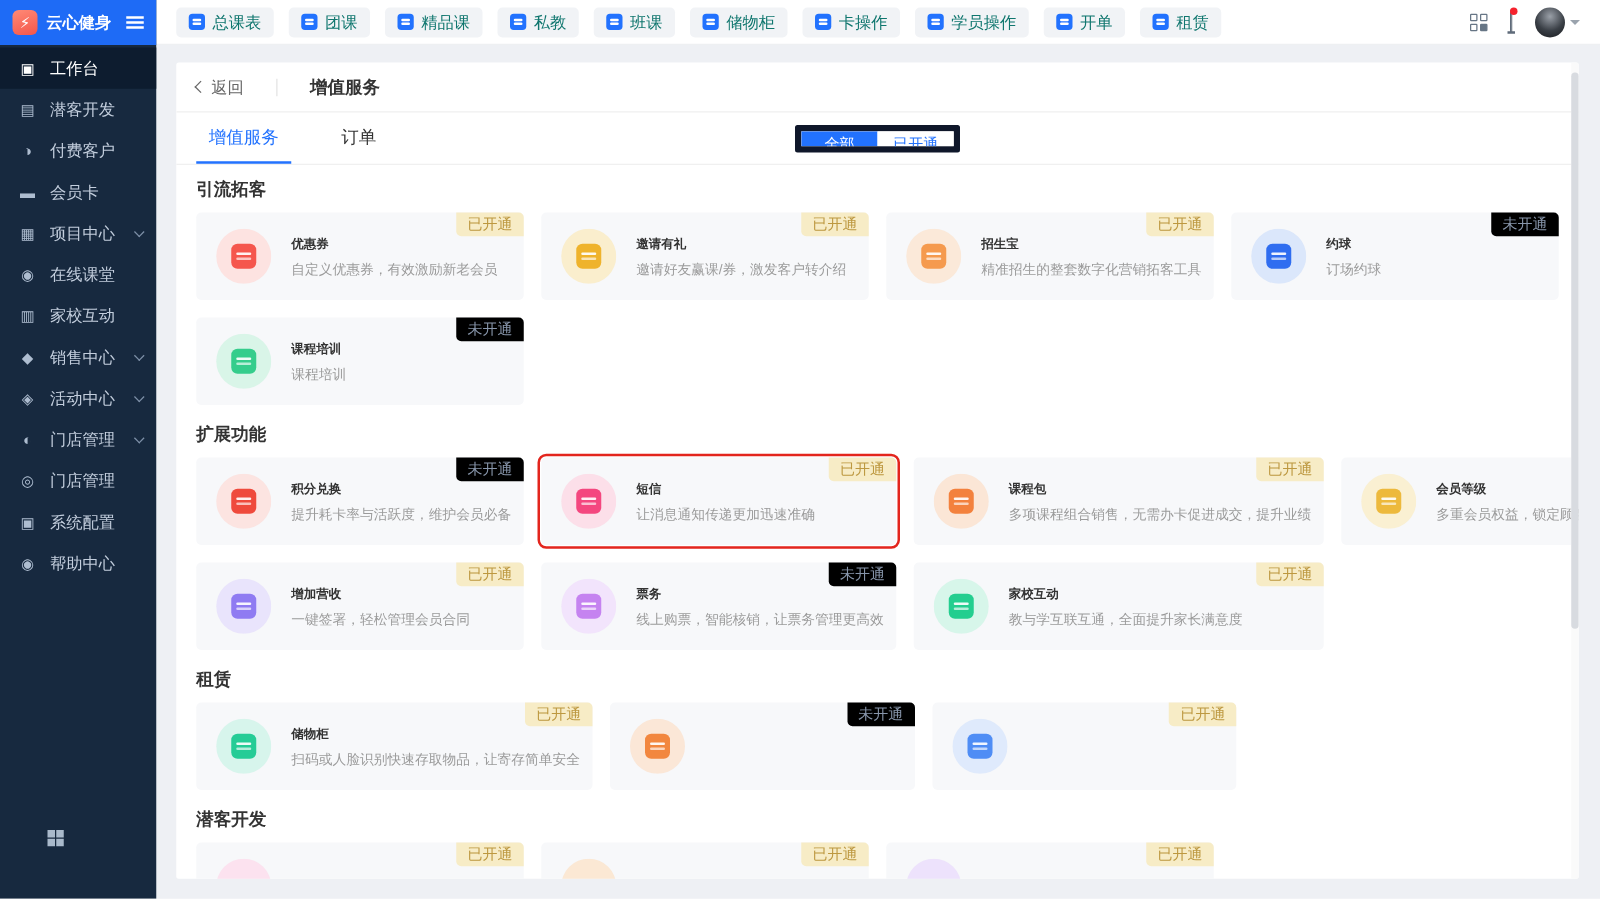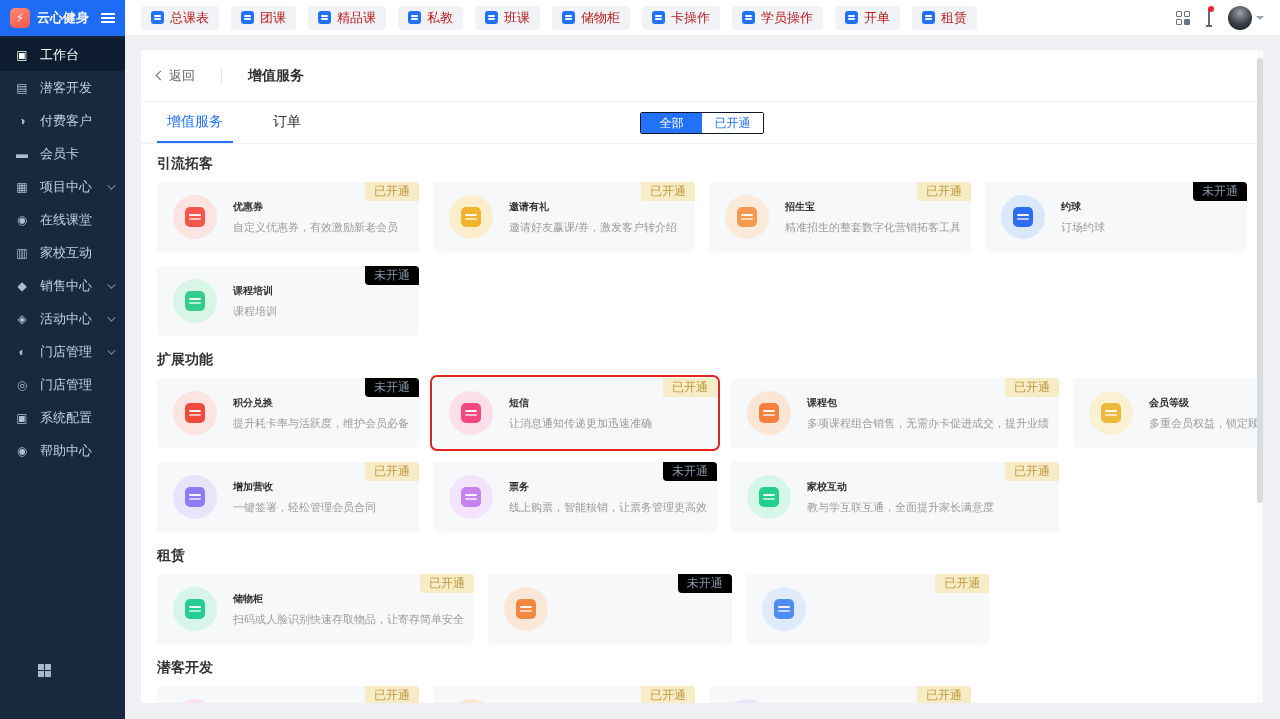--- a/index.html
+++ b/index.html
@@ -19,48 +19,48 @@
   .sitem.active { background:#0d1c2f; color:#fff; }
   .sicon { width:16px; text-align:center; font-size:12px; color:#aebdd0; flex-shrink:0; }
   .sitem.active .sicon { color:#fff; }
   .chev { margin-left:auto; width:6px; height:6px; border-right:1.5px solid #7e90a8; border-bottom:1.5px solid #7e90a8; transform:rotate(45deg) translateY(-2px); }
   .sb-grid { position:absolute; left:38px; bottom:42px; width:13px; height:13px; display:grid; grid-template-columns:1fr 1fr; gap:1px; cursor:pointer; }
   .sb-grid b { background:#a9b9cb; }
 
   
   .rightcol { flex:1; display:flex; flex-direction:column; min-width:0; }
   .topbar { height:36px; background:#fff; border-bottom:1px solid #eef0f2; display:flex; align-items:center; gap:12px; padding:0 16px; flex-shrink:0; }
-  .navbtn { display:flex; align-items:center; gap:6px; height:24px; padding:0 10px; background:#f1f3f6; border:none; border-radius:4px; font-size:13px; color:#b91c1c; cursor:pointer; font-family:inherit; white-space:nowrap; }
+  .navbtn { display:flex; align-items:center; gap:6px; height:24px; padding:0 10px; background:#f1f3f6; border:none; border-radius:4px; font-size:13px; color:#0f766e; cursor:pointer; font-family:inherit; white-space:nowrap; }
   .nicon { width:13px; height:13px; background:#2272fe; border-radius:3px; position:relative; flex-shrink:0; }
   .nicon::after { content:""; position:absolute; left:3px; right:3px; top:4px; height:1.5px; background:#fff; box-shadow:0 3px 0 #fff; border-radius:1px; }
   .tb-right { margin-left:auto; display:flex; align-items:center; gap:18px; }
   .qr-icon { width:14px; height:14px; display:grid; grid-template-columns:1fr 1fr; gap:2px; cursor:pointer; }
   .qr-icon b { border:1.5px solid #667585; border-radius:1px; }
   .qr-icon b:nth-child(4) { background:#667585; }
   .bell-wrap { position:relative; cursor:pointer; }
   .bell { width:12px; height:10px; border:1.5px solid #5f6b7a; border-bottom:none; border-radius:6px 6px 0 0; position:relative; }
   .bell::after { content:""; position:absolute; left:-3px; right:-3px; bottom:-1px; height:1.5px; background:#5f6b7a; }
   .bell-dot { position:absolute; top:-3px; right:-4px; width:6px; height:6px; border-radius:50%; background:#f5222d; }
   .avatar-wrap { display:flex; align-items:center; gap:4px; cursor:pointer; }
   .avatar { width:24px; height:24px; border-radius:50%; background:radial-gradient(circle at 50% 30%,#9aa0a8 0%,#3a3f46 55%,#17191c 100%); }
   .caret { width:0; height:0; border:4px solid transparent; border-top-color:#9aa3ad; margin-top:4px; }
 
   
   .main { flex:1; padding:14px 17px 0 16px; overflow:hidden; }
   .panel { background:#fff; border-radius:2px; height:653px; position:relative; overflow:hidden; }
-  .panel-header { height:52px; display:flex; align-items:center; gap:26px; padding:0 16px; border-bottom:1px solid #f0f0f0; }
+  .panel-header { height:40px; display:flex; align-items:center; gap:26px; padding:0 16px; border-bottom:1px solid #f0f0f0; }
   .back { display:flex; align-items:center; gap:5px; color:#666; font-size:13px; cursor:pointer; }
   .chev-left { width:7px; height:7px; border-left:1.5px solid #666; border-bottom:1.5px solid #666; transform:rotate(45deg); }
   .hdr-div { width:1px; height:14px; background:#e3e3e3; }
   .page-title { font-size:14px; font-weight:bold; color:#333; }
 
   .tabs-row { height:42px; border-bottom:1px solid #f0f0f0; display:flex; align-items:stretch; padding:0 16px; gap:30px; position:relative; }
   .tab { font-size:14px; color:#333; display:flex; align-items:center; padding:0 10px; cursor:pointer; border-bottom:2px solid transparent; }
   .tab.active { color:#2272fe; border-bottom-color:#2272fe; }
-  .segmented { position:absolute; left:50%; top:10px; transform:translateX(-50%); display:flex; border:1px solid #0f172a; border-radius:2px; overflow:hidden; height:22px; }
+  .segmented { position:absolute; left:50%; top:10px; transform:translateX(-50%); display:flex; border:5px solid #0f172a; border-radius:2px; overflow:hidden; height:22px; }
   .seg-opt { width:61px; font-size:12px; line-height:20px; text-align:center; color:#2272fe; background:#fff; cursor:pointer; }
   .seg-opt.active { background:#2272fe; color:#fff; }
 
   .content { padding:0 16px; }
   .section-title { font-size:14px; font-weight:bold; color:#333; line-height:18px; margin-top:14px; }
   .section-title.first { margin-top:10px; }
   .cards { display:grid; grid-template-columns:repeat(4,1fr); gap:14px; margin-top:10px; }
   .card { position:relative; height:70px; background:#f7f8fa; border-radius:4px; display:flex; align-items:center; gap:16px; padding:0 10px 0 16px; cursor:pointer; }
   .card.highlight { outline:2px solid #e3251d; outline-offset:1px; }
   .badge { position:absolute; top:0; right:0; height:19px; line-height:19px; padding:0 9px; font-size:12px; border-radius:0 4px 0 4px; }

